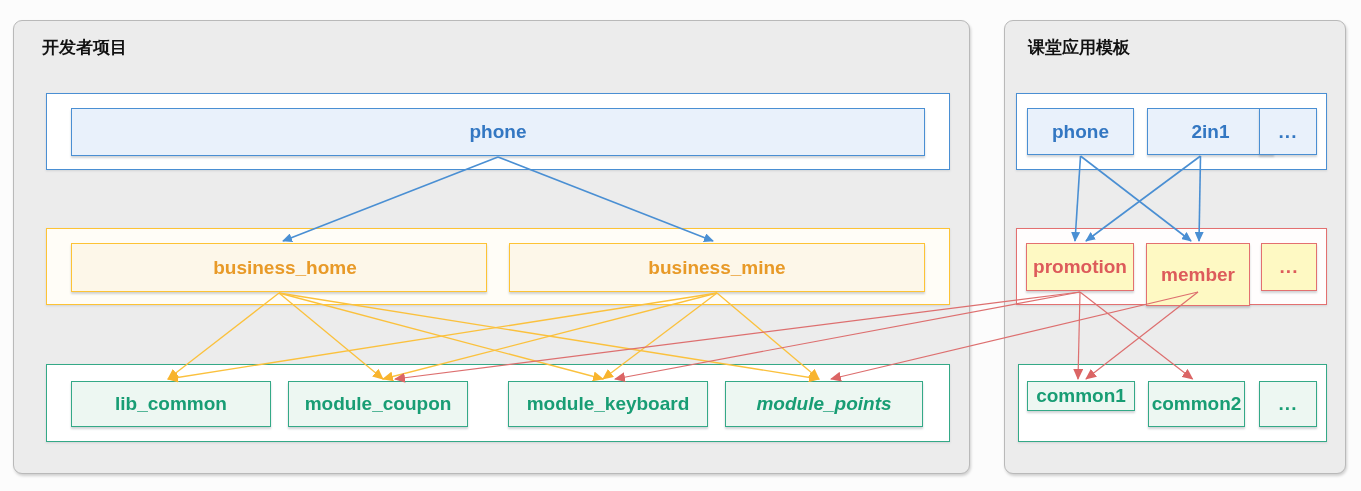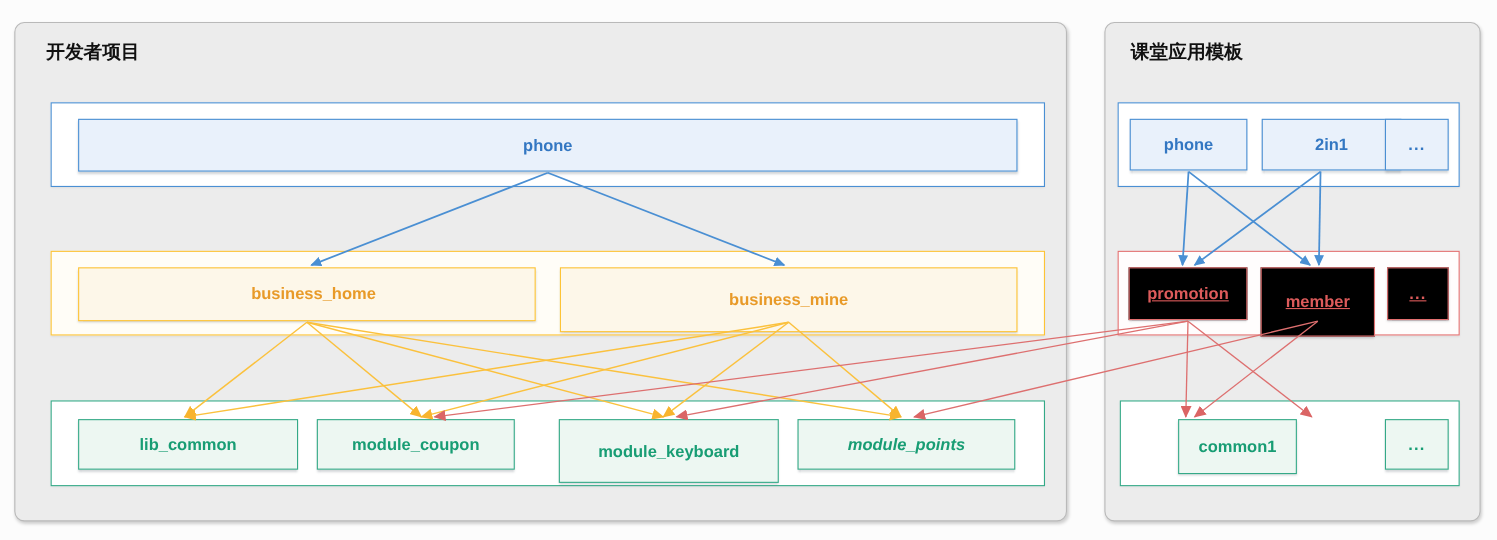--- a/index.html
+++ b/index.html
@@ -3,29 +3,29 @@
 <meta charset="utf-8">
 <style>
   html,body{margin:0;padding:0;background:#fcfcfc;}
   #stage{position:relative;width:1361px;height:491px;background:#fcfcfc;overflow:hidden;
          font-family:"Liberation Sans","DejaVu Sans",sans-serif;}
   .panel{position:absolute;background:#ececec;border:1px solid #b9b9b9;border-radius:9px;
          box-shadow:1px 2px 3px rgba(0,0,0,0.18);}
   .panel-title{position:absolute;font-size:17px;font-weight:bold;color:#111;}
   .tier,.node{position:absolute;box-sizing:border-box;display:flex;align-items:center;justify-content:center;}
   .tier{background:#fff;border:1.5px solid;box-shadow:0 1px 2px rgba(90,100,110,0.18);}
-  .node{border:1.5px solid;font-weight:bold;font-size:15px;box-shadow:0 2px 2px rgba(90,100,110,0.28);}
+  .node{border:1.5px solid;font-weight:bold;font-size:19px;box-shadow:0 2px 2px rgba(90,100,110,0.28);}
   .b-blue{border-color:#4a8fd3;}
   .n-blue{border-color:#4a8fd3;background:#e9f1fb;color:#3377c2;}
   .b-yellow{border-color:#fdc335;background:#fffdf7;}
   .n-yellow{border-color:#fdc335;background:#fdf7e9;color:#e89a28;}
   .b-green{border-color:#34a987;}
   .n-green{border-color:#34a987;background:#edf7f2;color:#189d74;}
   .b-red{border-color:#e37070;background:#fffdfd;}
-  .n-red{border-color:#e37070;background:#000000;color:#dd5b5b;text-decoration:underline;}
+  .n-red{border-color:#e37070;background:#fef9c3;color:#dd5b5b;}
   .dots{letter-spacing:1px;}
   #edges{position:absolute;left:0;top:0;width:1361px;height:491px;pointer-events:none;}
 </style>
 </head>
 <body>
 
 <div id="stage">
 
   <div class="panel" style="left:13px;top:20px;width:955px;height:452px;"></div>
   <div class="panel-title" style="left:42px;top:36px;"></div>
@@ -33,40 +33,41 @@
   <div class="panel" style="left:1004px;top:20px;width:340px;height:452px;"></div>
 
   <div class="panel-title" style="left:42px;top:36px;">开发者项目</div>
   <div class="panel-title" style="left:1028px;top:36px;">课堂应用模板</div>
 
   <div class="tier b-blue" style="left:46px;top:93px;width:904px;height:77px;"></div>
   <div class="node n-blue" style="left:71px;top:108px;width:854px;height:48px;">phone</div>
 
   <div class="tier b-yellow" style="left:46px;top:228px;width:904px;height:77px;"></div>
   <div class="node n-yellow" style="left:71px;top:243px;width:416px;height:49px;padding-left:12px;">business_home</div>
-  <div class="node n-yellow" style="left:509px;top:243px;width:416px;height:59px;">business_mine</div>
+  <div class="node n-yellow" style="left:509px;top:243px;width:416px;height:49px;">business_mine</div>
 
   <div class="tier b-green" style="left:46px;top:364px;width:904px;height:78px;"></div>
   <div class="node n-green" style="left:71px;top:381px;width:200px;height:46px;">lib_common</div>
   <div class="node n-green" style="left:288px;top:381px;width:180px;height:46px;">module_coupon</div>
-  <div class="node n-green" style="left:508px;top:381px;width:200px;height:58px;">module_keyboard</div>
+  <div class="node n-green" style="left:508px;top:381px;width:200px;height:46px;">module_keyboard</div>
   <div class="node n-green" style="left:725px;top:381px;width:198px;height:46px;font-style:italic;">module_points</div>
 
   <div class="tier b-blue" style="left:1016px;top:93px;width:311px;height:77px;"></div>
   <div class="node n-blue" style="left:1027px;top:108px;width:107px;height:47px;">phone</div>
   <div class="node n-blue" style="left:1147px;top:108px;width:127px;height:47px;">2in1</div>
   <div class="node n-blue dots" style="left:1259px;top:108px;width:58px;height:47px;">...</div>
 
   <div class="tier b-red" style="left:1016px;top:228px;width:311px;height:77px;"></div>
   <div class="node n-red" style="left:1026px;top:243px;width:108px;height:48px;">promotion</div>
   <div class="node n-red" style="left:1146px;top:243px;width:104px;height:63px;">member</div>
   <div class="node n-red dots" style="left:1261px;top:243px;width:56px;height:48px;">...</div>
 
   <div class="tier b-green" style="left:1018px;top:364px;width:309px;height:78px;"></div>
-  <div class="node n-green" style="left:1027px;top:381px;width:108px;height:50px;margin-left:44px;">common1</div>
+  <div class="node n-green" style="left:1027px;top:381px;width:108px;height:30px;">common1</div>
+  <div class="node n-green" style="left:1148px;top:381px;width:97px;height:46px;">common2</div>
   <div class="node n-green dots" style="left:1259px;top:381px;width:58px;height:46px;">...</div>
 
   <svg id="edges" xmlns="http://www.w3.org/2000/svg">
     <defs>
       <marker id="ah-blue" markerUnits="userSpaceOnUse" markerWidth="11" markerHeight="9" refX="9" refY="4.5" orient="auto">
           <path d="M0,0 L10,4.5 L0,9 z" fill="#4a8fd3"></path>
         </marker>
       <marker id="ah-yellow" markerUnits="userSpaceOnUse" markerWidth="12" markerHeight="10" refX="10" refY="5" orient="auto">
           <path d="M0,0 L11,5 L0,10 z" fill="#f8b42e"></path>
         </marker>

